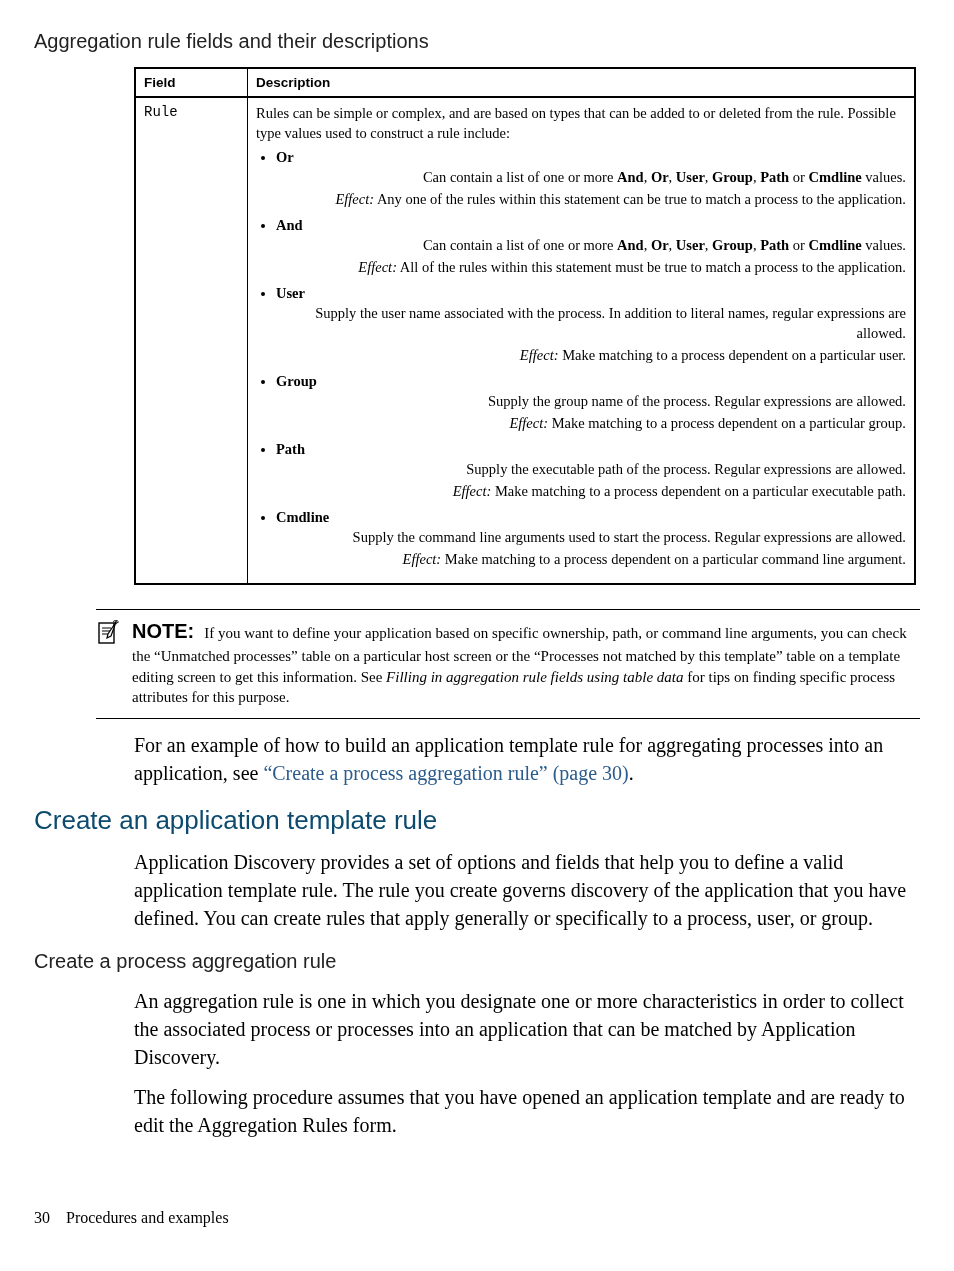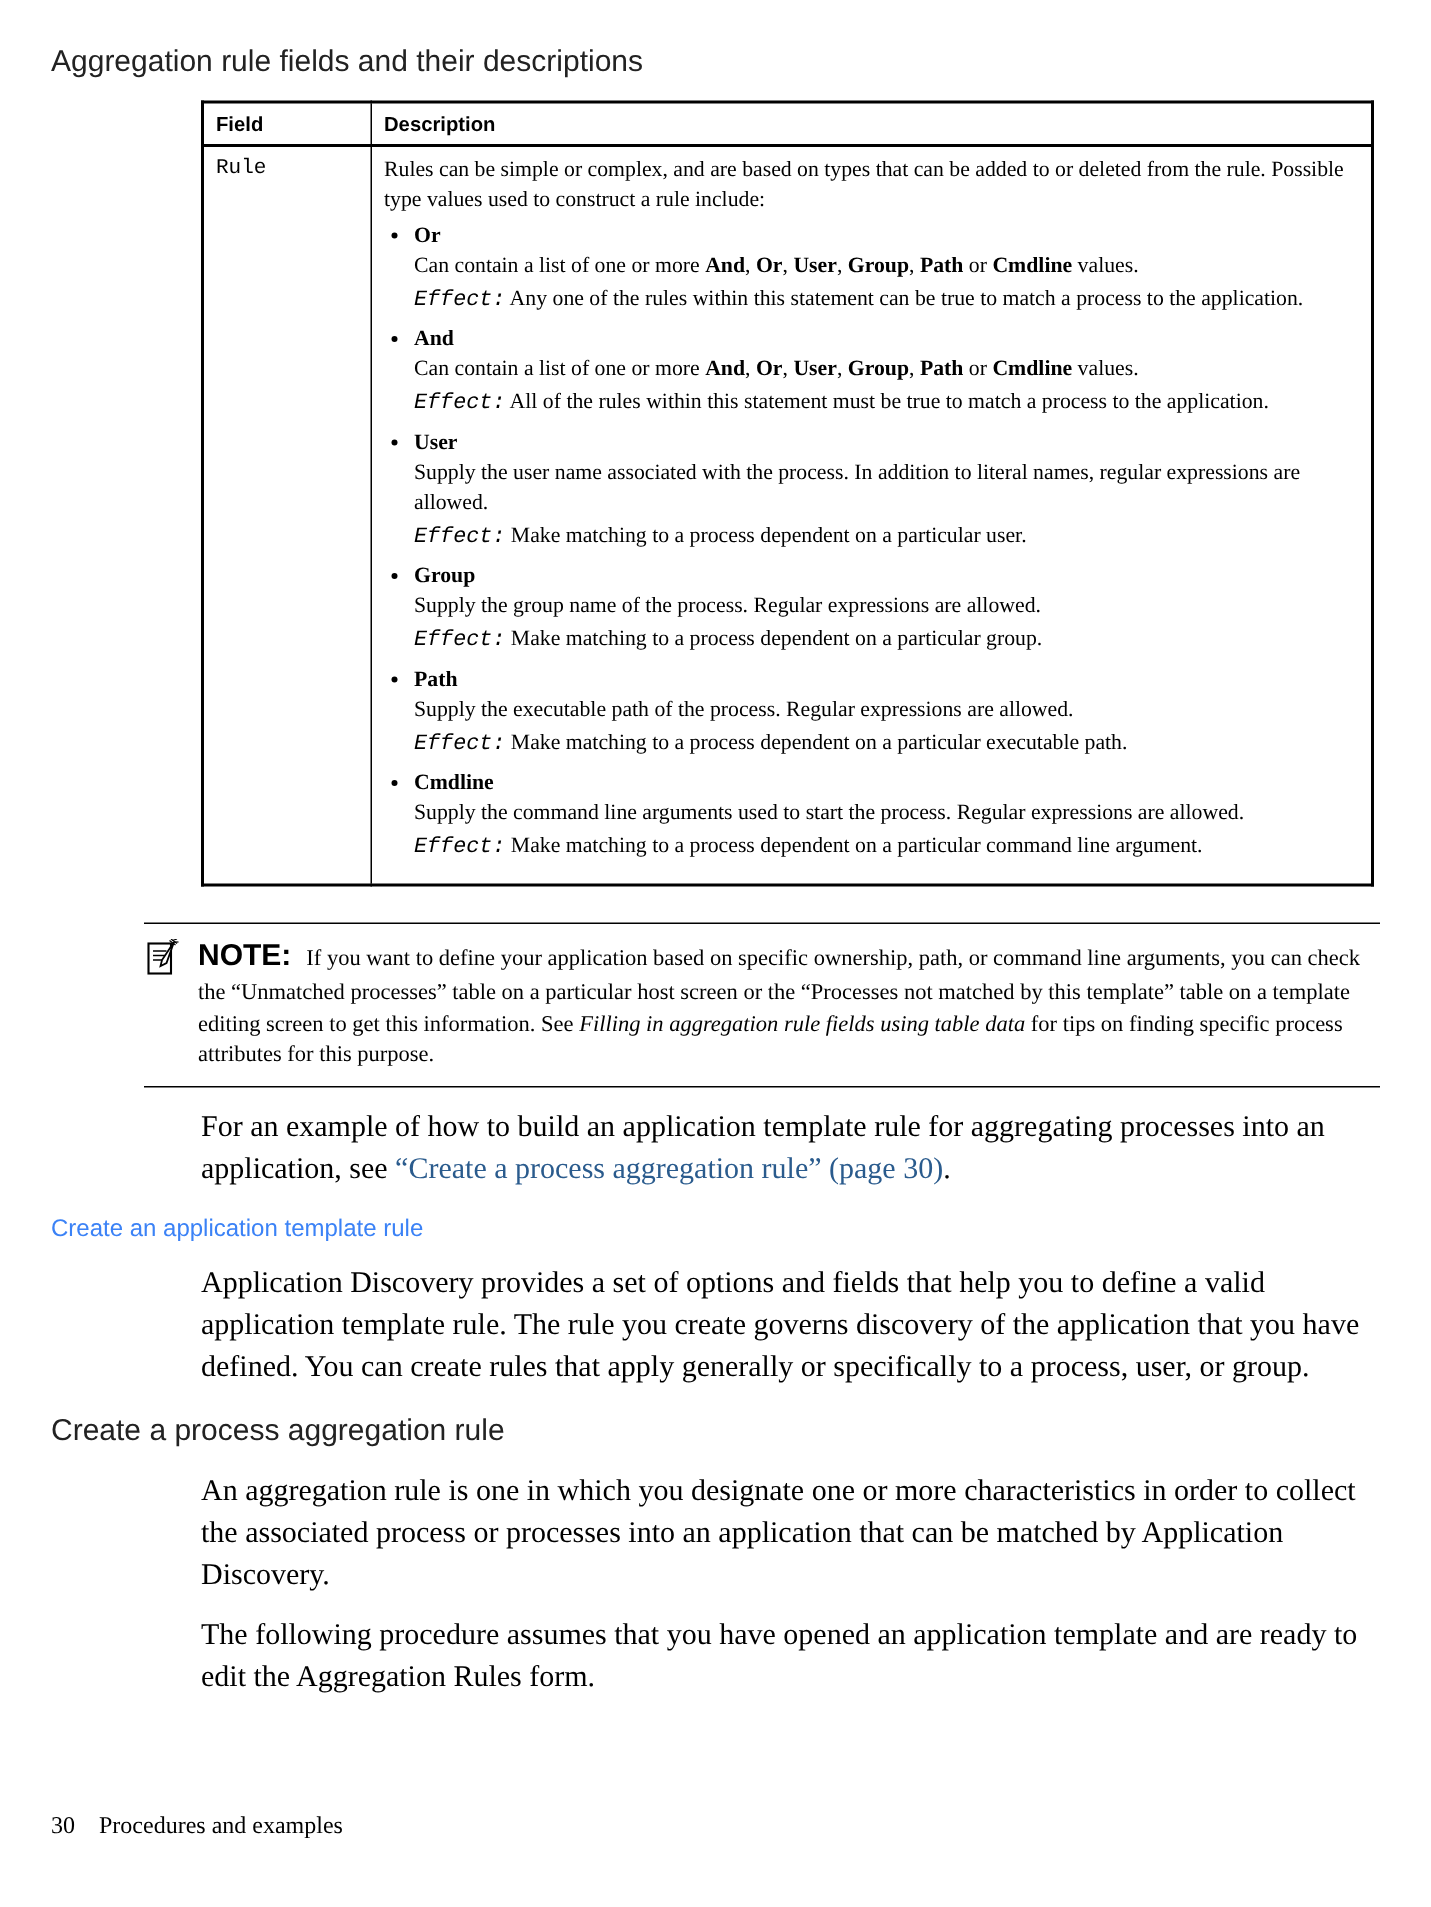--- a/index.html
+++ b/index.html
@@ -19,22 +19,22 @@
   .h3 {
     font-family: "Helvetica Neue", Helvetica, Arial, sans-serif;
     font-weight: 300;
     font-size: 20px;
     color: #222;
     margin: 0 0 14px 0;
   }
   .h2 {
     font-family: "Helvetica Neue", Helvetica, Arial, sans-serif;
     font-weight: 300;
-    font-size: 16px;
-    color: #3b82f6;
+    font-size: 26px;
+    color: #0c4a6e;
     margin: 18px 0 10px 0;
   }
   .table-wrap {
     margin-left: 100px;
     margin-right: 4px;
     border-radius: 19px;
   }
   table {
     border-collapse: collapse;
     width: 100%;
@@ -60,22 +60,22 @@
   }
   ul.rules {
     list-style: disc;
     padding-left: 20px;
     margin: 6px 0 4px 0;
   }
   ul.rules > li {
     margin-bottom: 8px;
   }
   .rule-name { font-weight: 700; }
-  .rule-body { margin: 2px 0 2px 0; line-height: 1.35; }
-  .effect-label { font-style: italic; font-family: Liberation Mono, monospace; }
+  .rule-body { margin: 2px 0 2px 0; line-height: 1.35; text-align: right; }
+  .effect-label { font-style: italic; }
   .note-block {
     margin: 24px 0 0 62px;
     border-top: 1px solid #000;
     border-bottom: 1px solid #000;
     padding: 8px 0 10px 0;
     display: flex;
     gap: 12px;
   }
   .note-icon {
     width: 24px;

